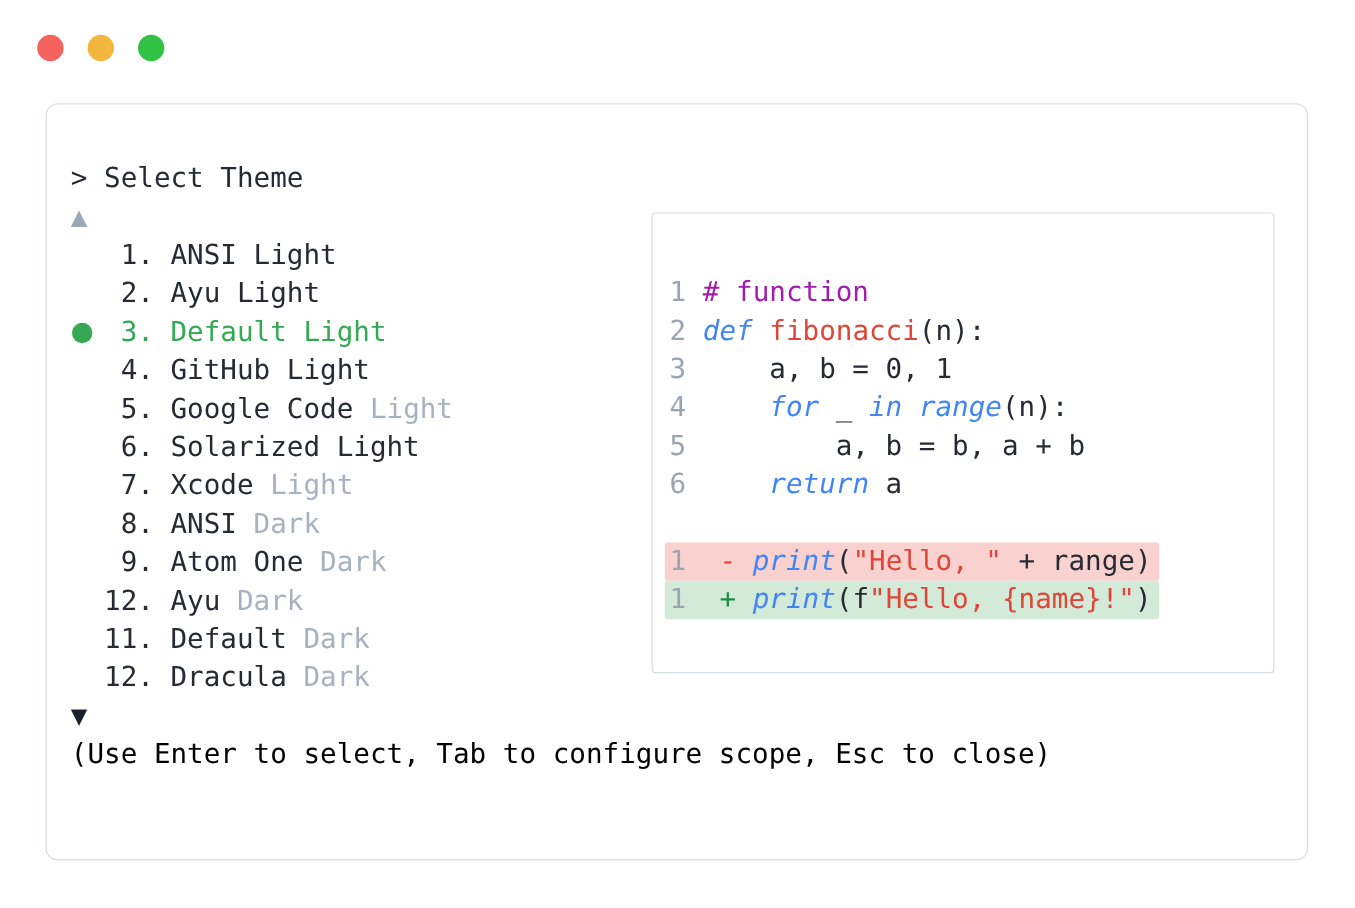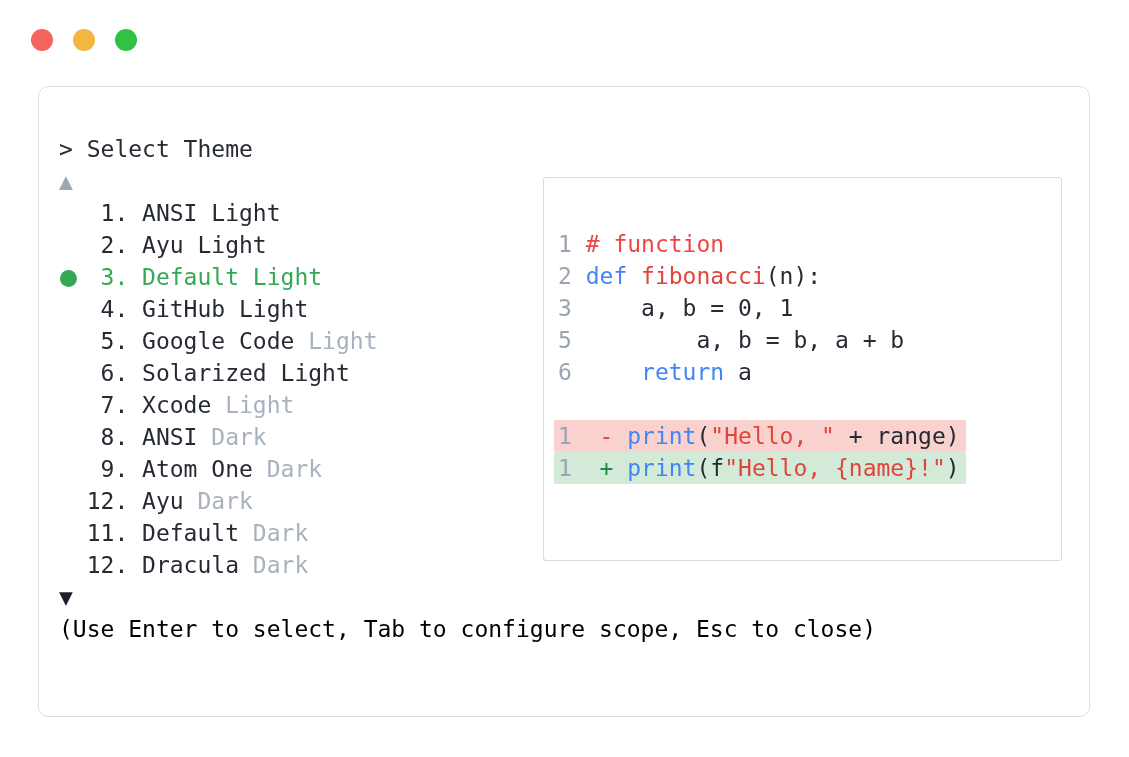--- a/index.html
+++ b/index.html
@@ -66,24 +66,24 @@
     border-radius: 3px;
     padding: 50px 0 0 14px;
     background: #ffffff;
   }
   .code-line { height: 32px; line-height: 32px; white-space: pre; font-size: 23px; }
   .bgwrap { border-radius: 2px; }
   .bgwrap.removed { background: #f9d2cf; padding: 3px 6px 3px 4px; margin-left: -4px; }
   .bgwrap.added   { background: #d3ead9; padding: 3px 6px 3px 4px; margin-left: -4px; }
   .ln { display: inline-block; width: 2ch; color: #9aa4b2; }
   .c-plain   { color: #262b33; }
-  .c-kw      { color: #4285f4; }
+  .c-kw      { color: #4285f4; font-style: italic; }
   .c-fn      { color: #df4538; }
   .c-str     { color: #df4538; }
-  .c-comment { color: #ef4444; margin-top: 27px; }
+  .c-comment { color: #a21caf; margin-top: 27px; }
   .c-minus   { color: #df4538; }
   .c-plus    { color: #1e8e3e; }
 
   .help-row { height: 32px; line-height: 32px; color: #000000; white-space: pre; }
 </style>
 </head>
 <body>
 
 <div class="traffic-lights">
   <div class="light red"></div>
@@ -116,20 +116,21 @@
           <div class="list-row"><span class="indicator"></span><span class="item-num">12.</span><span class="item-name">Dracula</span><span class="item-variant muted">Dark</span></div>
         </div>
       <div class="row arrow-down">▼</div>
     </div>
 
     <div class="preview-col">
       <div class="preview-box">
           <div class="code-line"><span class="bgwrap"><span class="ln">1</span><span class="seg c-comment"># function</span></span></div>
           <div class="code-line"><span class="bgwrap"><span class="ln">2</span><span class="seg c-kw">def </span><span class="seg c-fn">fibonacci</span><span class="seg c-plain">(n):</span></span></div>
           <div class="code-line"><span class="bgwrap"><span class="ln">3</span><span class="seg c-plain">    a, b = 0, 1</span></span></div>
+          <div class="code-line"><span class="bgwrap"><span class="ln">4</span><span class="seg c-plain">    </span><span class="seg c-kw">for</span><span class="seg c-plain"> _ </span><span class="seg c-kw">in</span><span class="seg c-plain"> </span><span class="seg c-kw">range</span><span class="seg c-plain">(n):</span></span></div>
           <div class="code-line"><span class="bgwrap"><span class="ln">5</span><span class="seg c-plain">        a, b = b, a + b</span></span></div>
           <div class="code-line"><span class="bgwrap"><span class="ln">6</span><span class="seg c-plain">    </span><span class="seg c-kw">return</span><span class="seg c-plain"> a</span></span></div>
           <div class="code-line"><span class="bgwrap"><span class="ln"></span></span></div>
           <div class="code-line"><span class="bgwrap removed"><span class="ln">1</span><span class="seg c-minus"> - </span><span class="seg c-kw">print</span><span class="seg c-plain">(</span><span class="seg c-str">"Hello, "</span><span class="seg c-plain"> + range)</span></span></div>
           <div class="code-line"><span class="bgwrap added"><span class="ln">1</span><span class="seg c-plus"> + </span><span class="seg c-kw">print</span><span class="seg c-plain">(f</span><span class="seg c-str">"Hello, {name}!"</span><span class="seg c-plain">)</span></span></div>
         </div>
     </div>
 
   </div>
 

